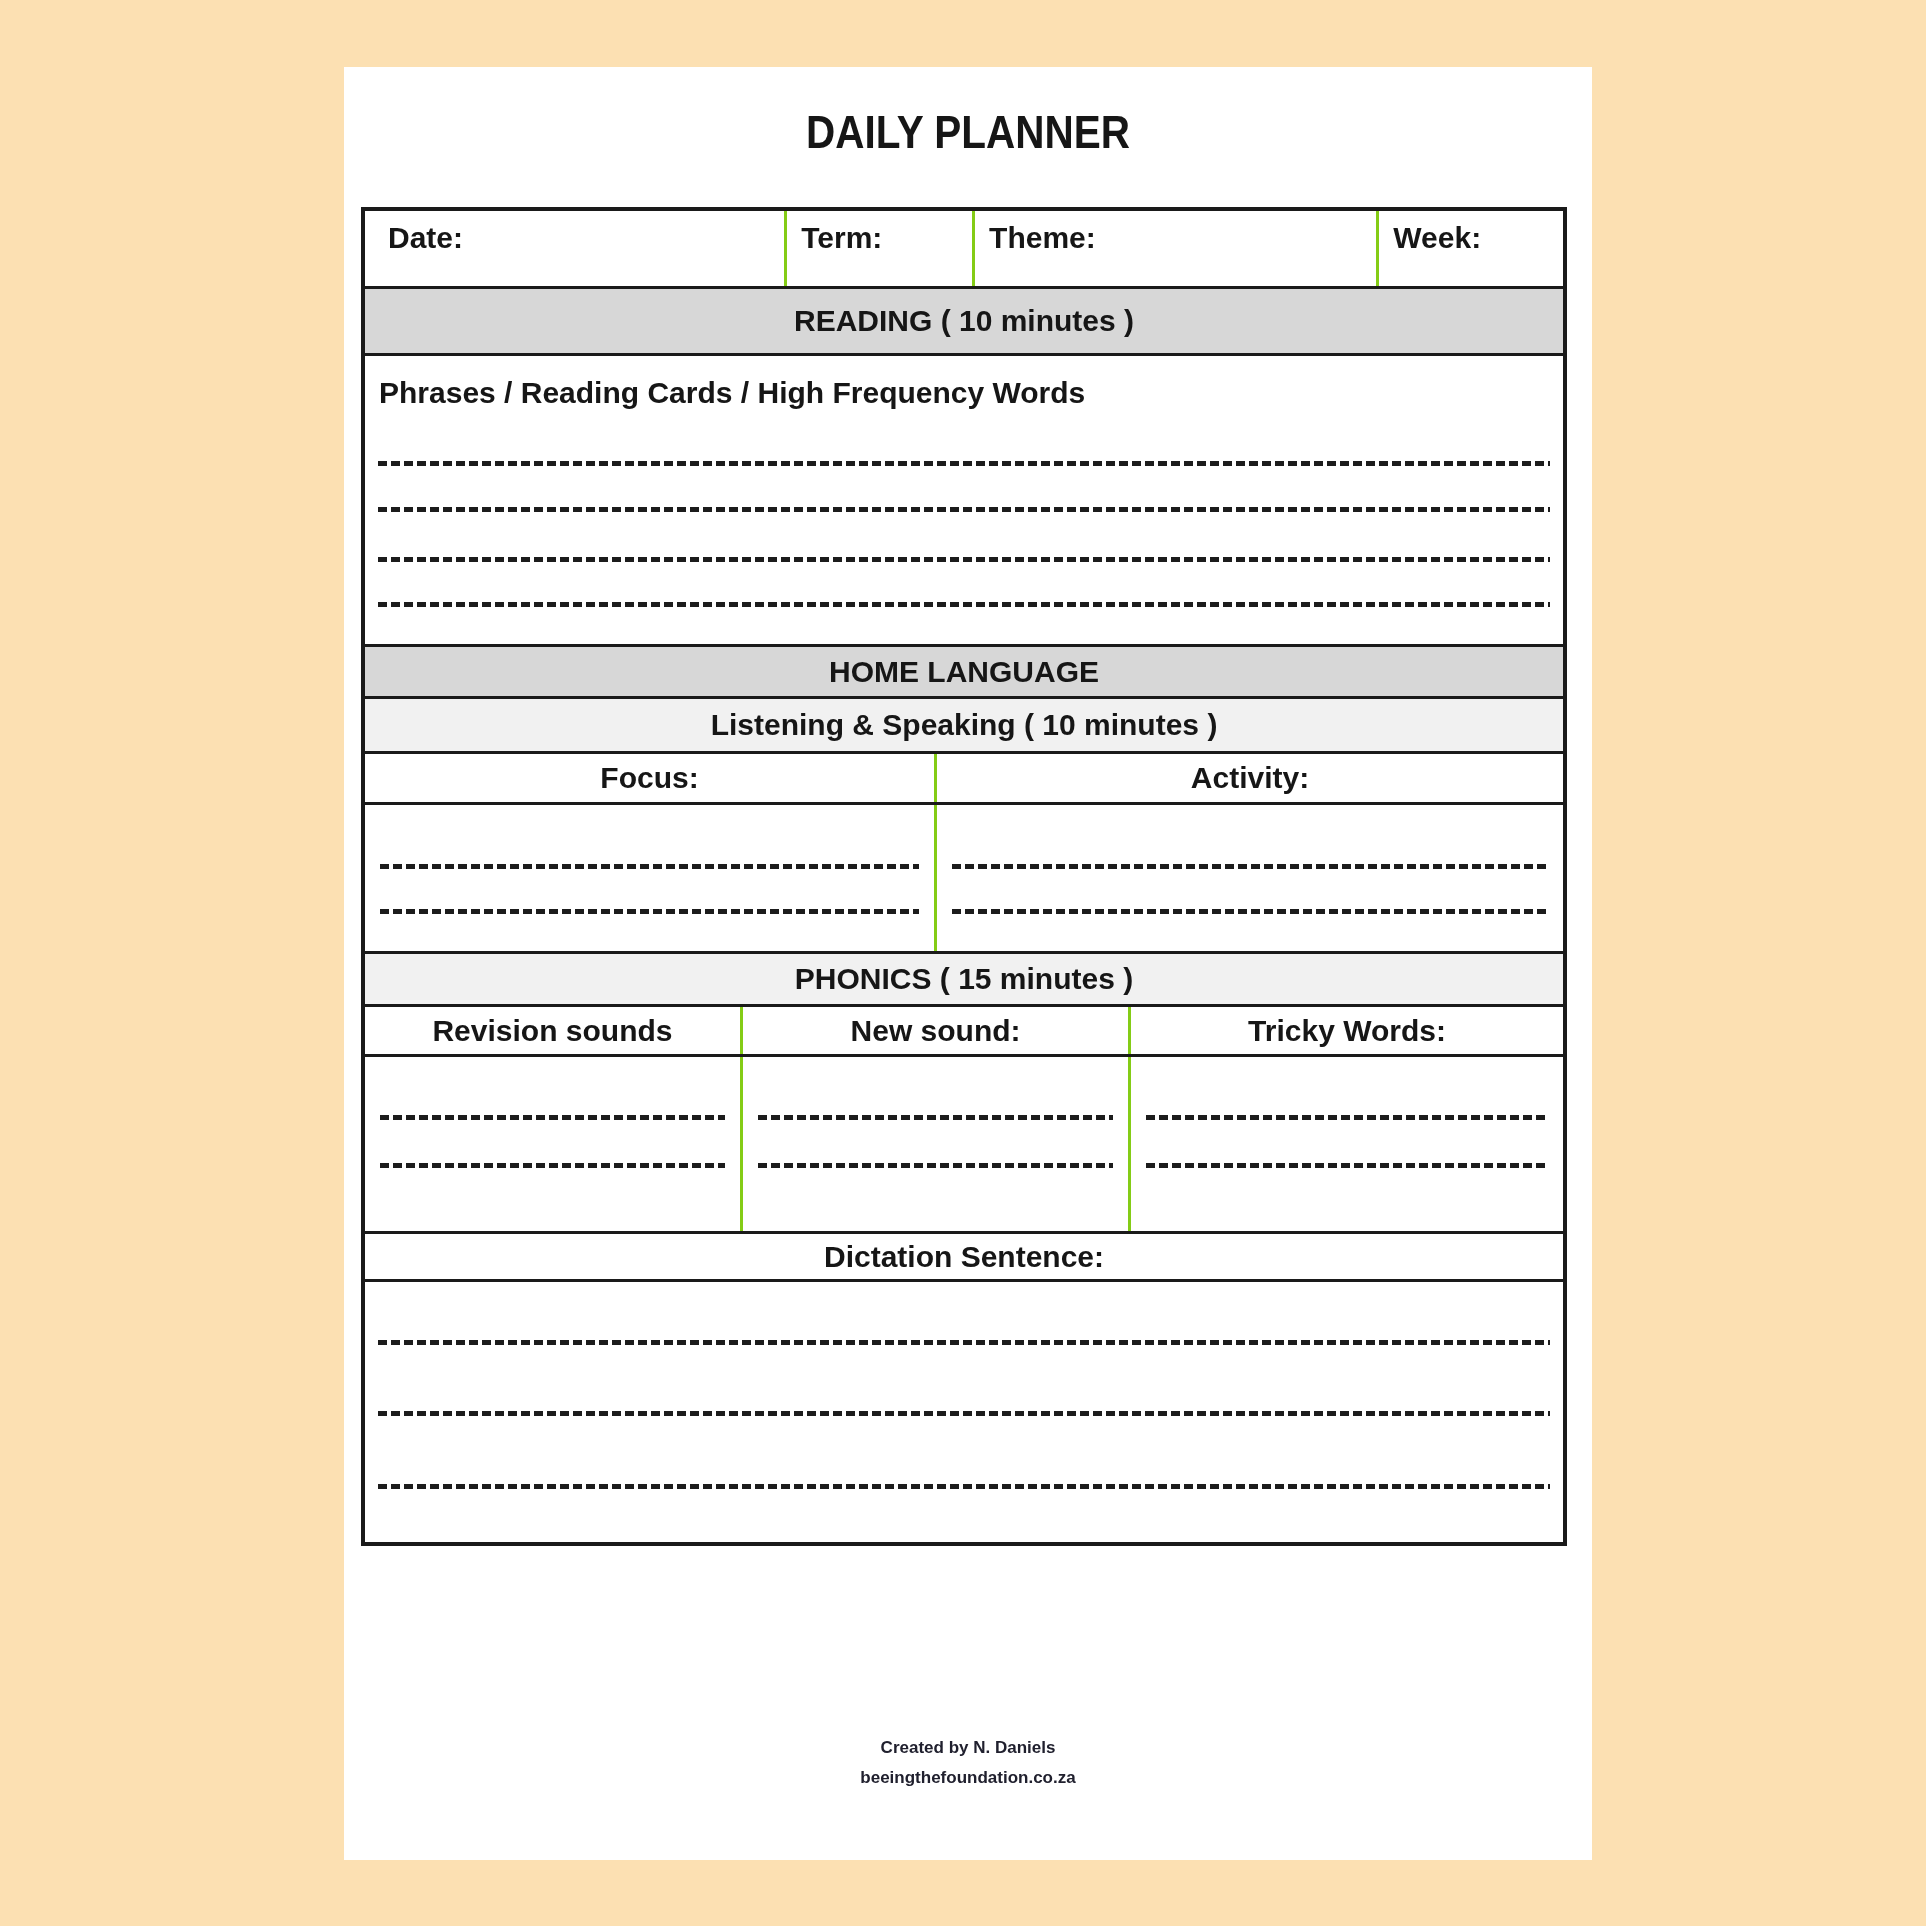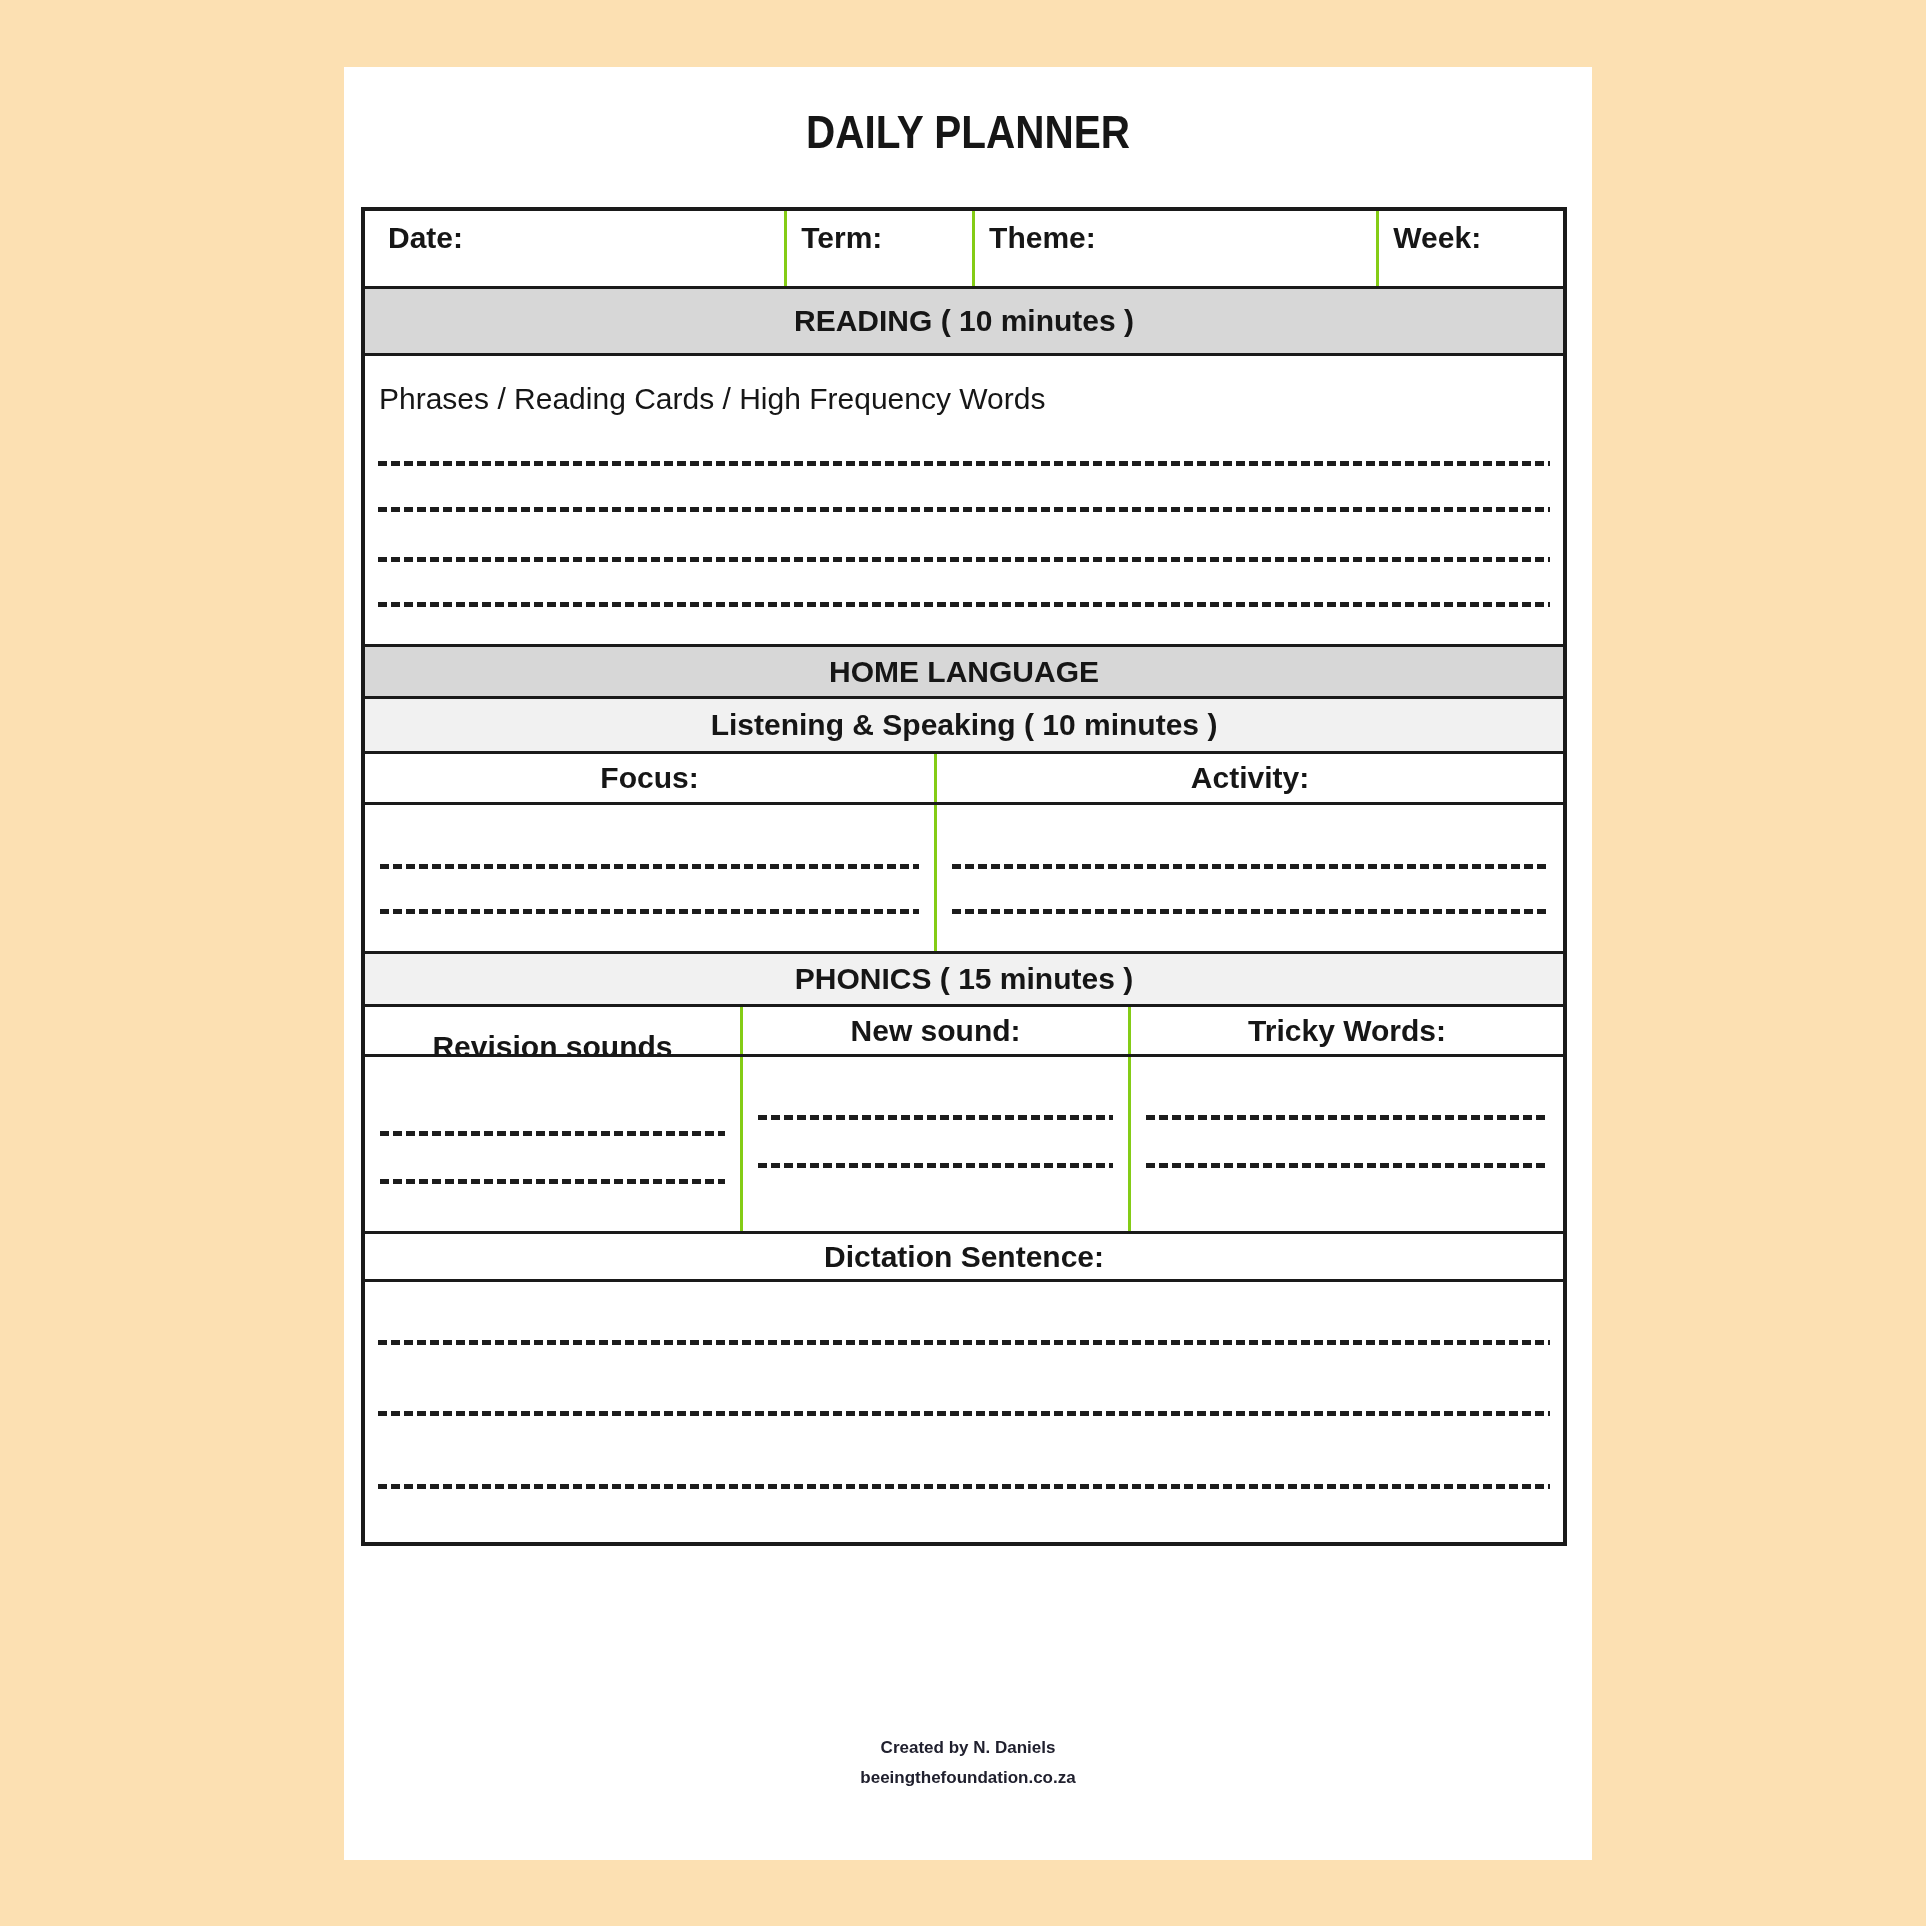--- a/index.html
+++ b/index.html
@@ -103,29 +103,29 @@
   .r-dict-body { flex: 1 1 auto; }
   
   .c-date  { width: 34.5%; }
   .c-term  { width: 15.8%; }
   .c-theme { width: 34.0%; }
   .c-week  { width: 15.7%; }
   
   .c-focus    { width: 47.5%; }
   .c-activity { width: 52.5%; }
   
-  .c-ph1 { width: 31.3%; margin-top: 16px; }
+  .c-ph1 { width: 31.3%; }
   .c-ph2 { width: 32.4%; }
   .c-ph3 { width: 36.3%; }
   .reading-prompt {
     position: absolute;
-    top: 26px;
+    top: 20px;
     left: 14px;
     font-size: 30px;
-    font-weight: 400;
+    font-weight: 700;
   }
   .footer {
     position: absolute;
     left: 0;
     width: 100%;
     text-align: center;
     font-size: 17px;
     font-weight: bold;
     color: #20202E;
   }

